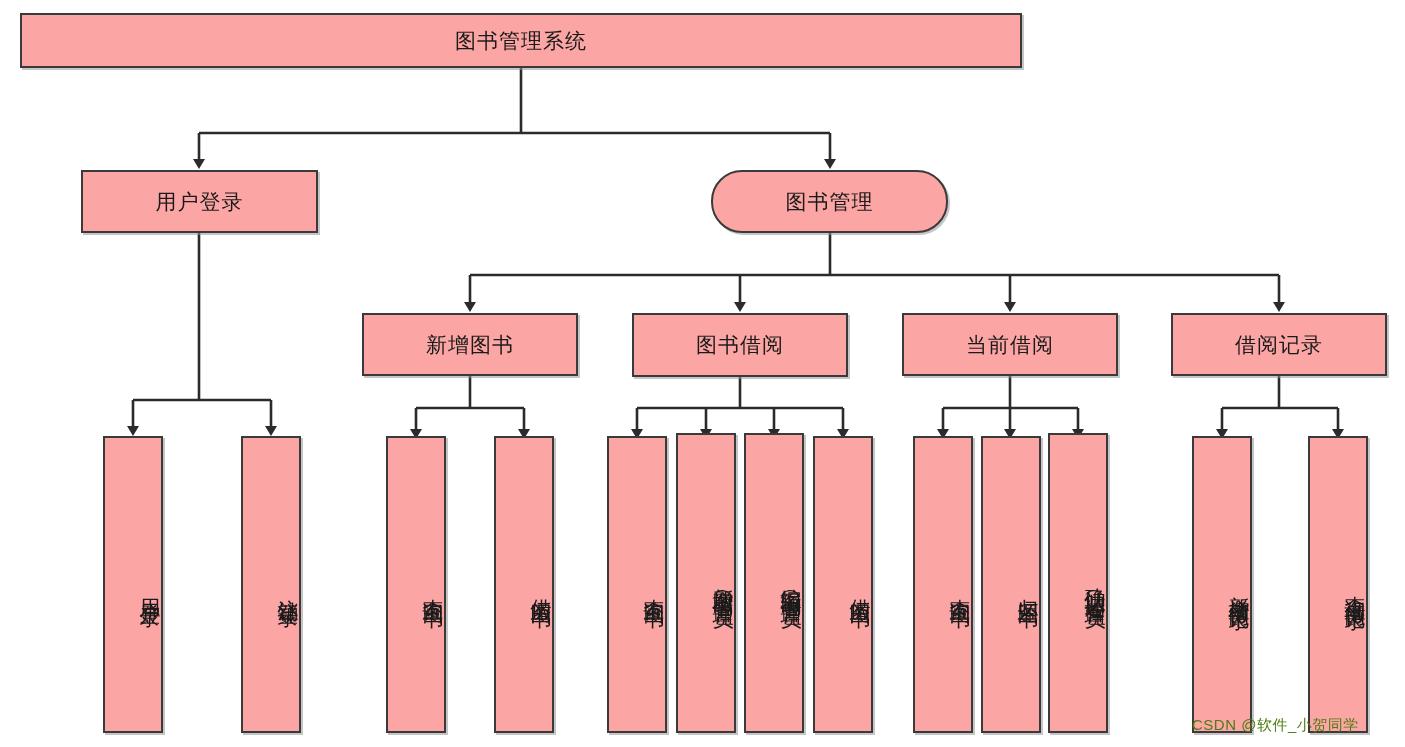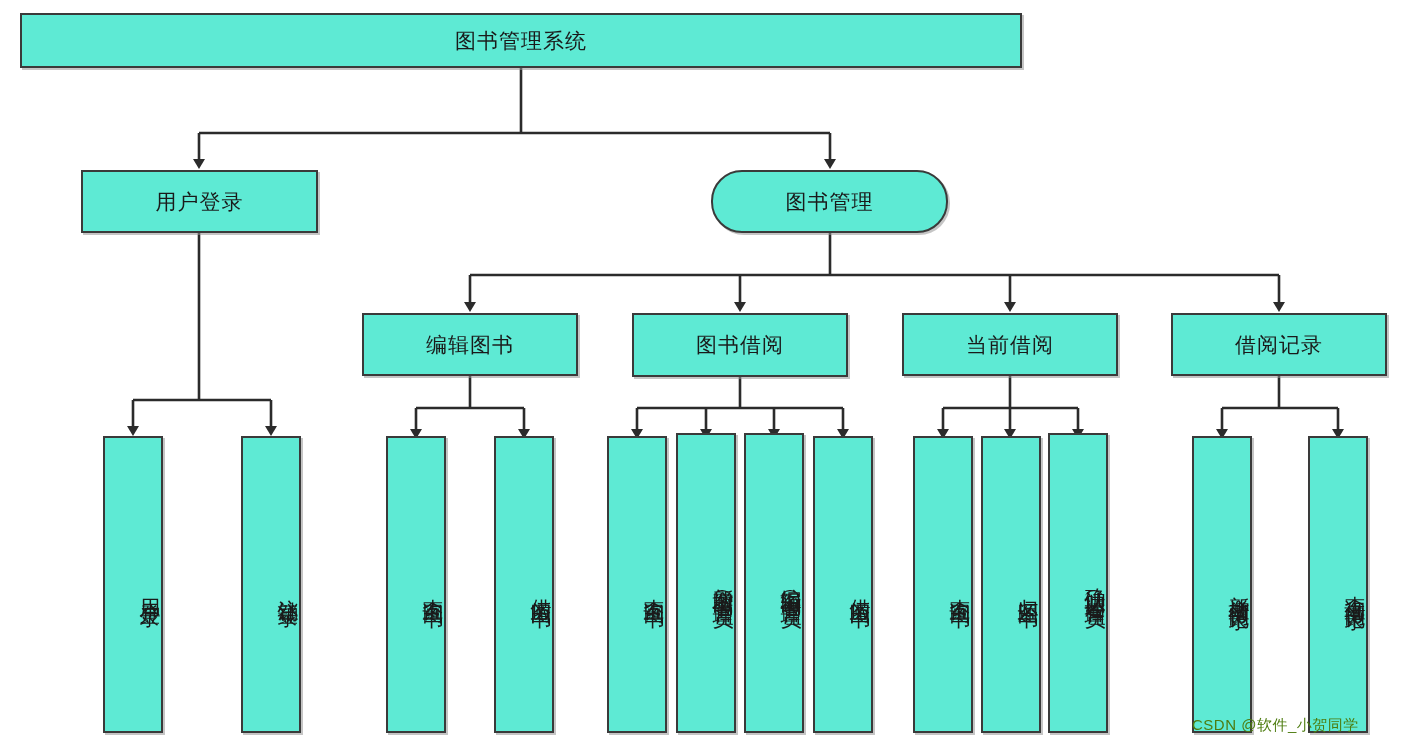--- a/index.html
+++ b/index.html
@@ -21,21 +21,21 @@
     position: absolute;
     left: 0;
     top: 0;
     width: 1405px;
     height: 747px;
     pointer-events: none;
   }
   .node {
     position: absolute;
     box-sizing: border-box;
-    background: #5eead4;
+    background: #fca5a5;
     border: 2.5px solid #3a3a3a;
     box-shadow: 2px 2px 0 rgba(150,150,150,0.55);
     display: flex;
     align-items: center;
     justify-content: center;
     color: #1a1a1a;
   }
   .node.horiz {
     font-size: 21px;
     letter-spacing: 1px;
@@ -125,21 +125,21 @@
   </div>
 
   <div class="node horiz" style="left:81px; top:170px; width:237px; height:63px;">
     <span>用户登录</span>
   </div>
   <div class="node horiz" style="left:711px; top:170px; width:237px; height:63px;border-radius:31px;">
     <span>图书管理</span>
   </div>
 
   <div class="node horiz" style="left:362px; top:313px; width:216px; height:63px;">
-    <span>编辑图书</span>
+    <span>新增图书</span>
   </div>
   <div class="node horiz" style="left:632px; top:313px; width:216px; height:64px;">
     <span>图书借阅</span>
   </div>
   <div class="node horiz" style="left:902px; top:313px; width:216px; height:63px;">
     <span>当前借阅</span>
   </div>
   <div class="node horiz" style="left:1171px; top:313px; width:216px; height:63px;">
     <span>借阅记录</span>
   </div>

